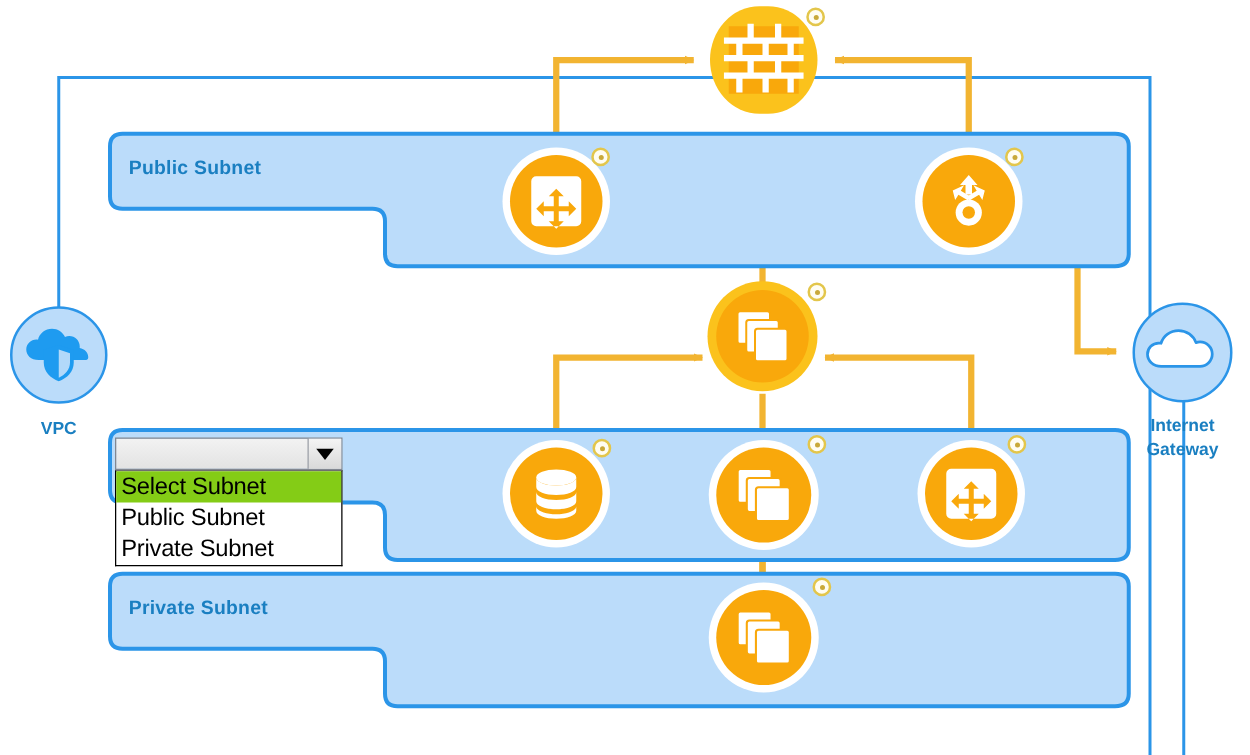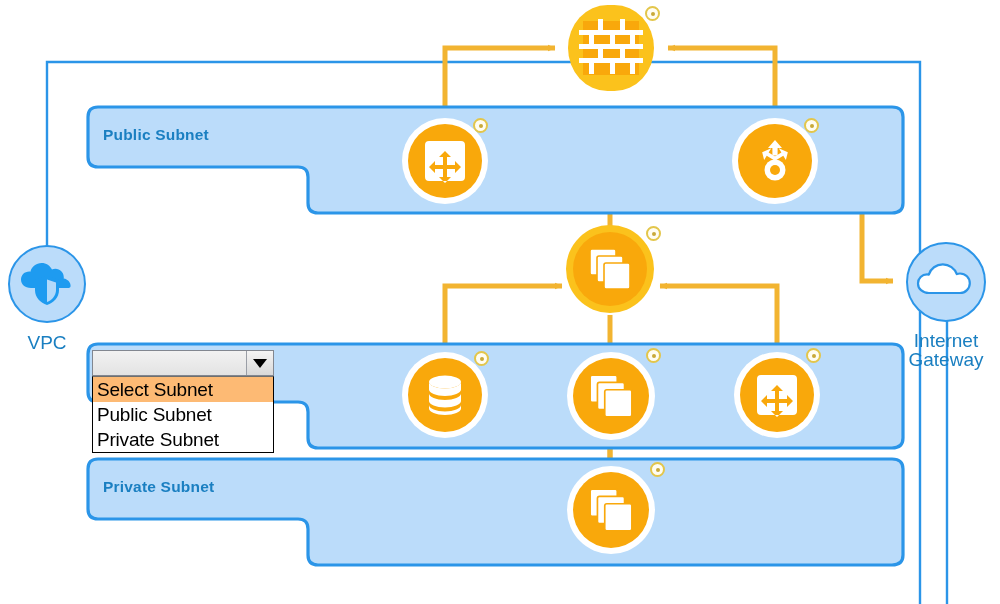--- a/index.html
+++ b/index.html
@@ -57,22 +57,22 @@
     position:absolute;
     border-radius:50%;
     background:#BBDCFA;
     border:2px solid #2B95E8;
     box-sizing:border-box;
     display:flex;align-items:center;justify-content:center;
   }
   .endpoint-label{
     position:absolute;
     text-align:center;
-    font-size:19px;
-    font-weight:normal;
+    font-size:14px;
+    font-weight:bold;
     color:#1a7fc1;
     line-height:19px;
     white-space:nowrap;
   }
 
   
   #subnet-dropdown{
     position:absolute;
     left:92px;top:350px;
     width:182px;
@@ -107,21 +107,21 @@
     box-sizing:border-box;
   }
   .dd-option{
     font-size:19px;
     line-height:25px;
     color:#000;
     padding:0 2px 0 4px;
     white-space:nowrap;
     letter-spacing:-.2px;
   }
-  .dd-option.sel{background:#fdba74;}
+  .dd-option.sel{background:#84cc16;}
 </style>
 </head>
 <body>
 
 <div id="stage">
 
   <svg id="wires" viewBox="0 0 1000 604">
     <defs>
       <marker id="ar" markerWidth="8" markerHeight="8" refX="7.2" refY="4" orient="auto" markerUnits="userSpaceOnUse">
         <path d="M0,0.6 L7.6,4 L0,7.4 z" fill="#F2B431"></path>

